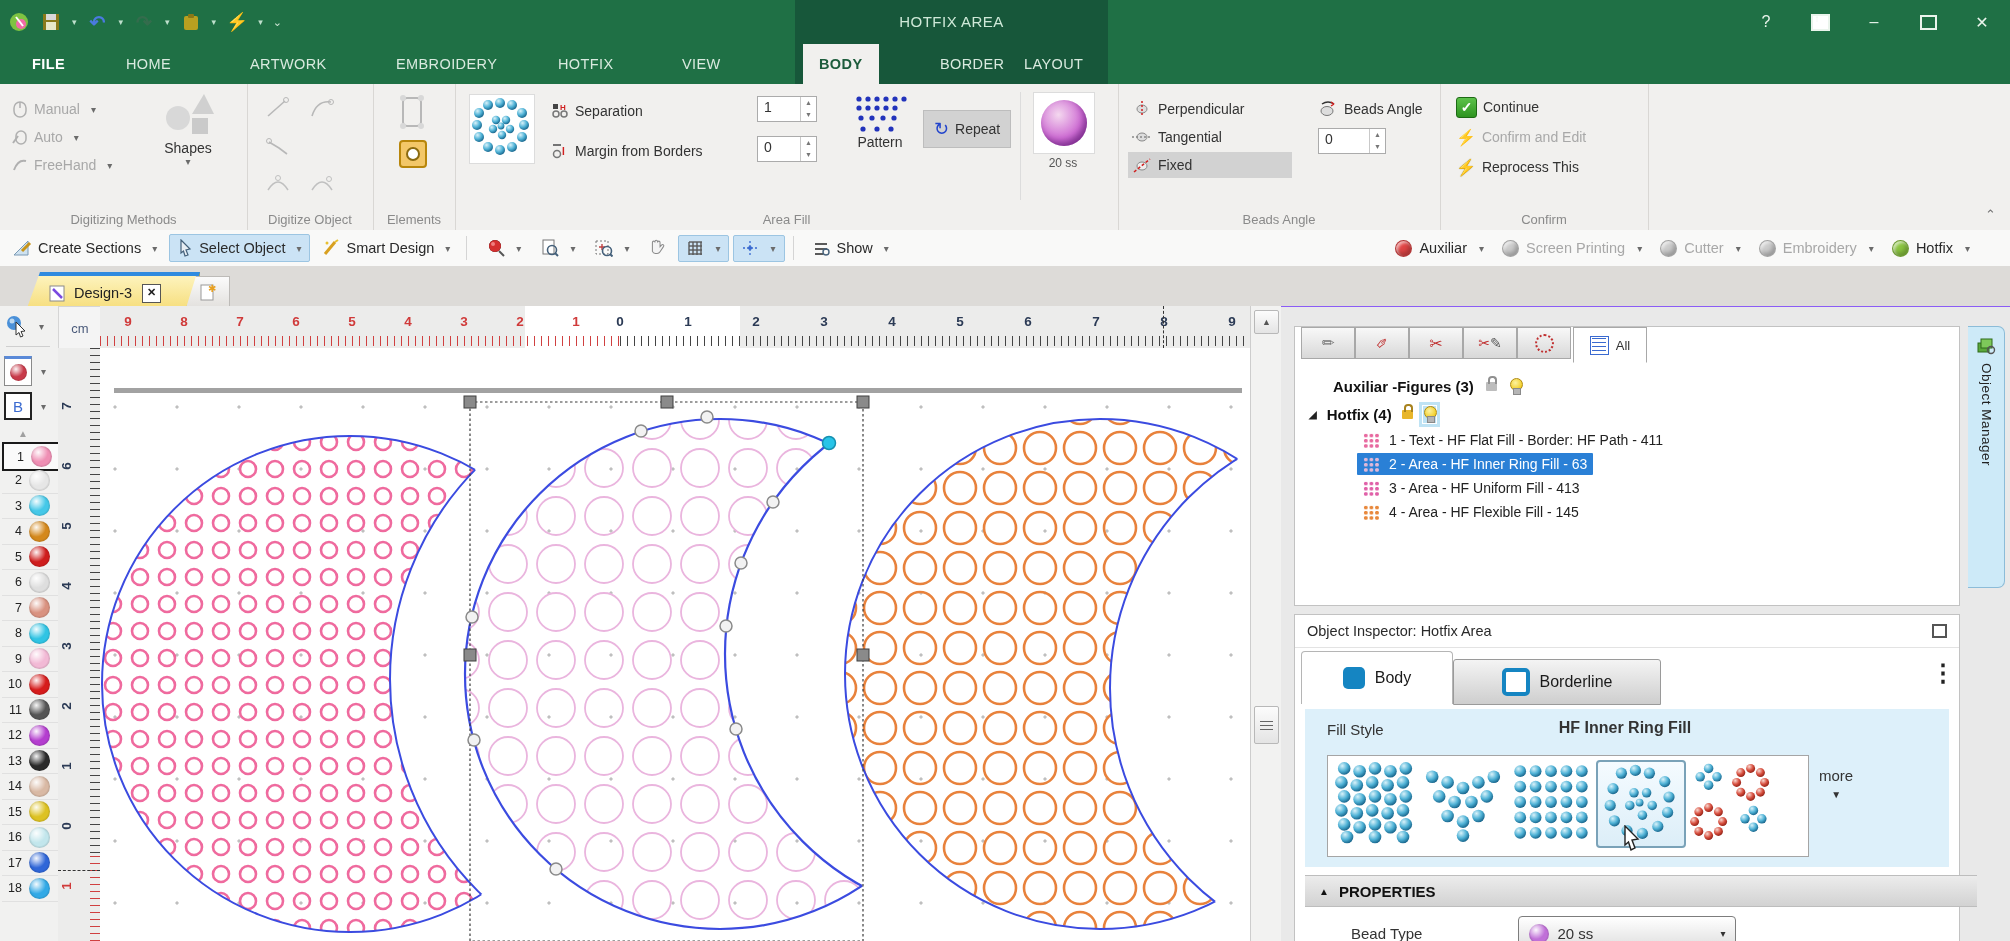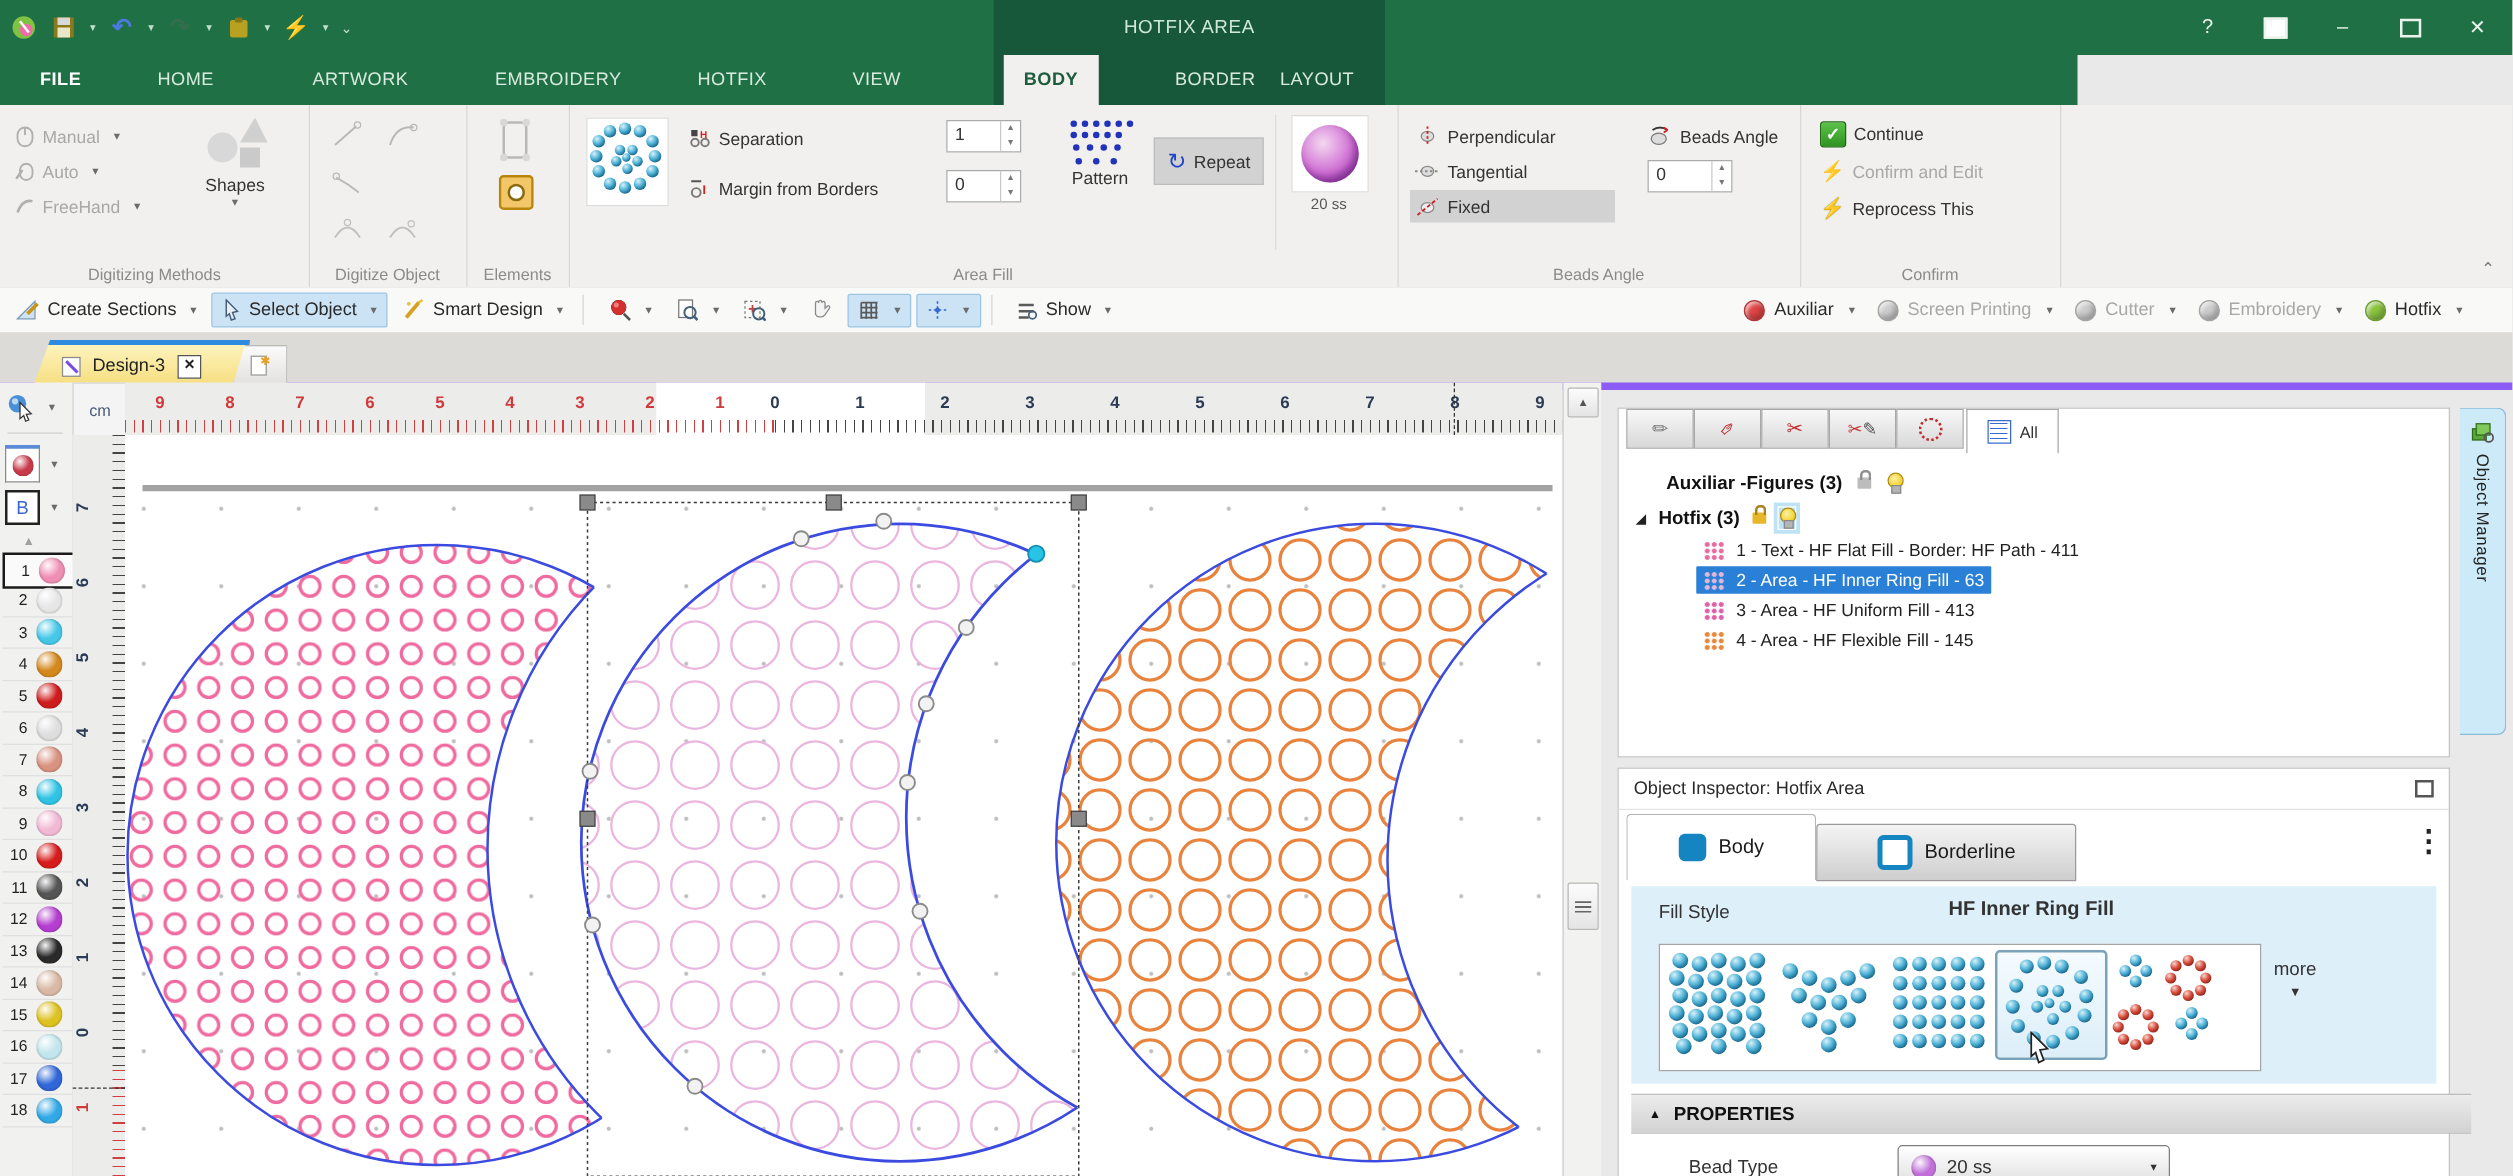--- a/index.html
+++ b/index.html
@@ -17,21 +17,21 @@
   #apptitle{left:700px;top:0;width:260px;height:44px;line-height:44px;text-align:center;
             color:#eaf6ee;font-size:16px}
   #ctxhdr{left:795px;top:0;width:313px;height:44px;background:#17573a;color:#cfe9d8;
           text-align:center;line-height:44px;font-size:15px;letter-spacing:.5px}
   #winbtns{right:8px;top:0;height:44px;display:flex;align-items:center;gap:14px}
   .wb{width:40px;height:30px;color:#eaf4ec;font-size:16px;display:flex;align-items:center;justify-content:center}
   .wb .box{width:13px;height:11px;border:2px solid #eaf4ec}
   .wb .panel{width:15px;height:13px;border:2px solid #eaf4ec;position:relative}
   .wb .panel:before{content:"↑";position:absolute;left:2px;top:-3px;font-size:10px}
   
-  #tabsrow{left:0;top:44px;width:1662px;height:40px;background:#1f7045}
+  #tabsrow{left:0;top:44px;width:2010px;height:40px;background:#1f7045}
   #ctxtabsbg{left:795px;top:0;width:313px;height:40px;background:#17573a}
   .rtab{position:absolute;top:0;height:40px;line-height:40px;color:#d9ead f;color:#d9eadf;
         font-size:14.5px;letter-spacing:.4px;padding:0 18px}
   .rtab.file{font-weight:bold;color:#fff}
   .ctab{position:absolute;top:0;height:40px;line-height:40px;color:#d9eadf;font-size:14.5px;
         letter-spacing:.4px;padding:0 16px;text-align:center}
   .ctab.sel{background:#f1f0ee;color:#1d5c3c;font-weight:bold}
   
   #ribbon{left:0;top:84px;width:2010px;height:146px;background:#f1f0ee;border-bottom:1px solid #cfcdca}
   .rgroup{position:absolute;top:0;height:146px;border-right:1px solid #d9d7d4}
@@ -48,21 +48,21 @@
   
   #toolbar{left:0;top:230px;width:2010px;height:36px;background:#f9f9f8;border-bottom:1px solid #d8d6d3;
            display:flex;align-items:center;font-size:14.5px;color:#2a2a2a}
   .tbi{display:flex;align-items:center;gap:6px;padding:4px 8px;margin-left:4px;border-radius:2px}
   .tbi.on{background:#cbe3f5;border:1px solid #9cc5e2}
   .tsep{width:1px;height:24px;background:#d5d5d5;margin:0 8px}
   #modes{margin-left:auto;display:flex;align-items:center;gap:18px;padding-right:40px}
   .mode{display:flex;align-items:center;gap:7px;font-size:14.5px}
   .mdot{width:15px;height:15px;border-radius:50%;box-shadow:inset -2px -3px 4px rgba(0,0,0,.25),inset 2px 2px 3px rgba(255,255,255,.6);border:1px solid rgba(0,0,0,.2)}
   
-  #doctabs{left:0;top:266px;width:2010px;height:40px;background:#dddbd8;border-bottom:6px solid #8b5cf6}
+  #doctabs{left:0;top:266px;width:2010px;height:40px;background:#dddbd8;border-bottom:1px solid #8b5cf6}
   #dtab{position:absolute;left:26px;top:6px;width:150px;height:34px;
         background:linear-gradient(#fdf3bd,#f6dd7a);border:1px solid #c8a83e;border-top:4px solid #2f8be0;
         clip-path:polygon(14px 0,100% 0,100% 100%,0 100%);display:flex;align-items:center;gap:8px;
         padding-left:22px;font-size:14.5px;color:#222}
   #dtab .x{width:17px;height:17px;background:#fff;border:1px solid #555;font-size:11px;line-height:15px;
            text-align:center;font-weight:bold;margin-left:2px}
   #ntab{position:absolute;left:186px;top:10px;width:42px;height:30px;background:linear-gradient(#fbfbfb,#e3e1de);
         border:1px solid #bdbbb8;clip-path:polygon(10px 0,100% 0,100% 100%,0 100%);
         display:flex;align-items:center;justify-content:center}
   
@@ -886,21 +886,21 @@
     </div>
   </div>
   <div style="padding:10px 0 0 0">
     <div class="tr-row" style="padding-left:38px;height:27px">
       <span>Auxiliar -Figures (3)</span>
       <span class="lock gray"></span>
       <span class="bulb"></span>
     </div>
     <div class="tr-row" style="padding-left:14px;height:29px;gap:10px">
       <span style="font-size:10px;color:#222">◢</span>
-      <span>Hotfix (3)</span>
+      <span>Hotfix (4)</span>
       <span class="lock gold"></span>
       <span class="bulb hl"></span>
     </div>
     <div style="padding-left:62px;display:flex;flex-direction:column;gap:2px">
 
     <div class="tri-item">
         <span class="dots" style="color: rgb(232, 106, 160);"></span>
         <span>1 - Text - HF Flat Fill - Border: HF Path - 411</span>
       </div>
         <div class="tri-item sel">

